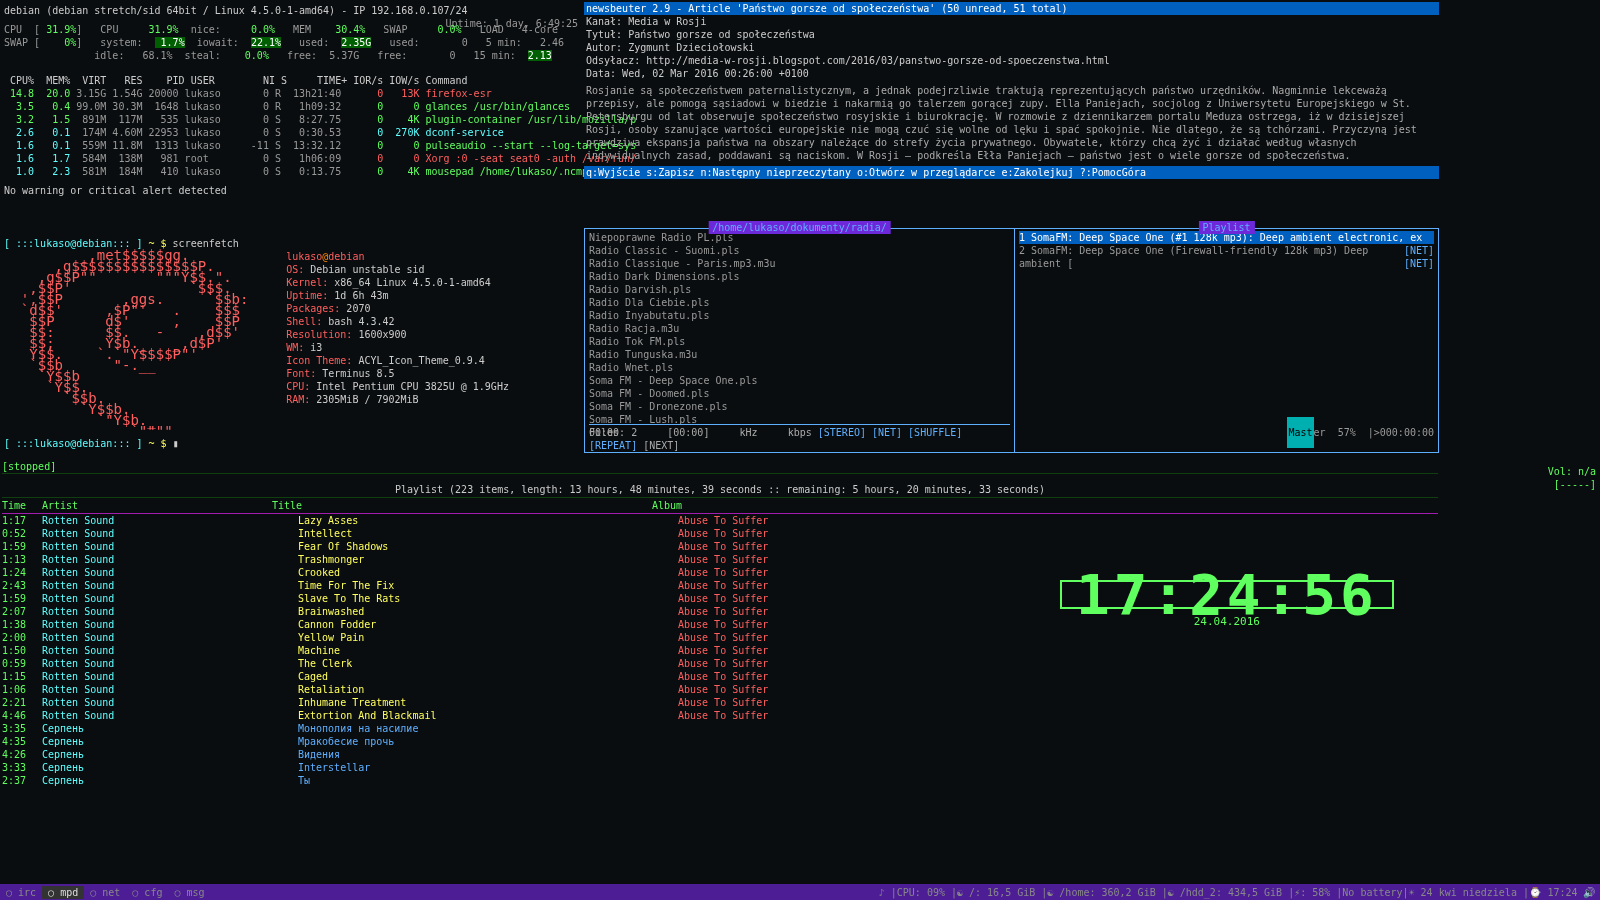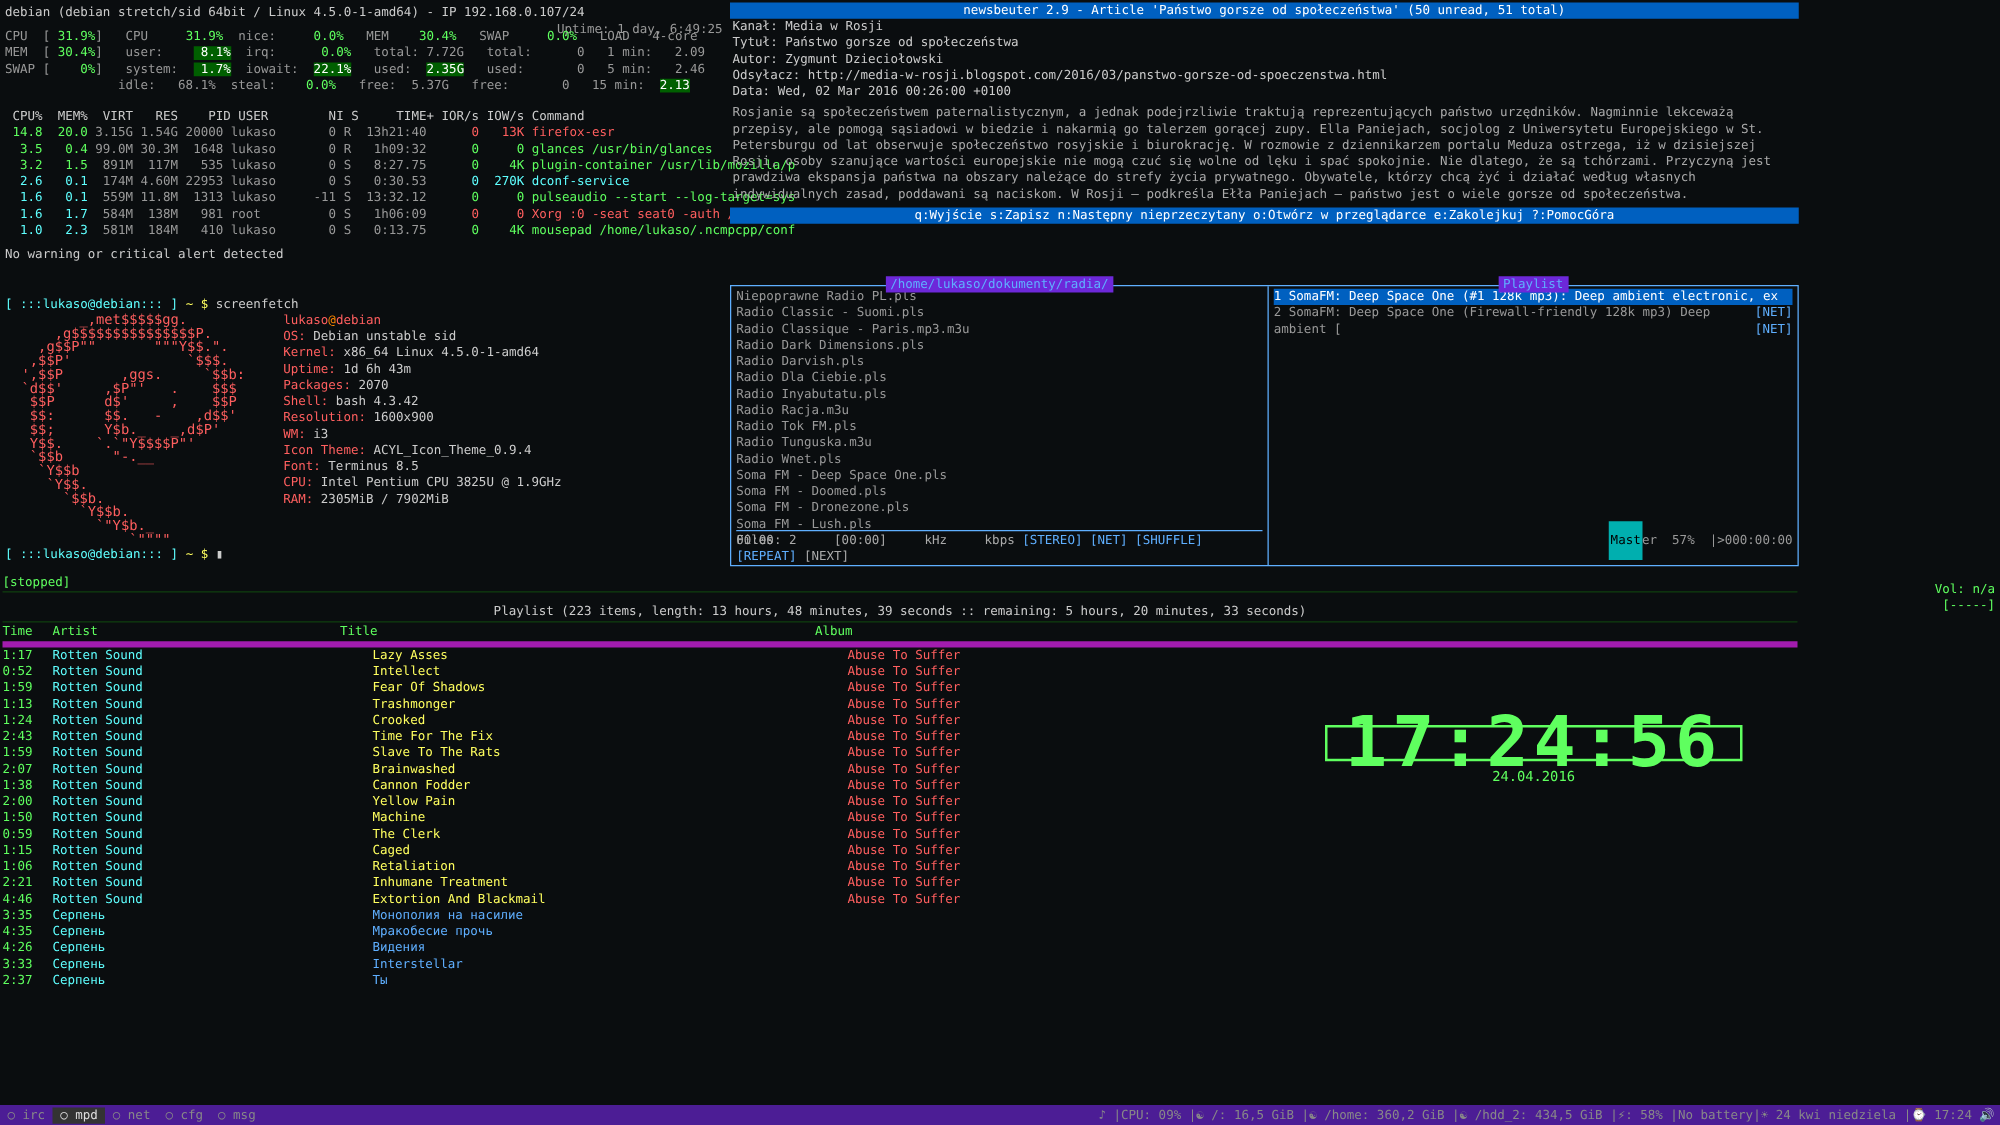--- a/index.html
+++ b/index.html
@@ -4,55 +4,54 @@
 <style>
 *{margin:0;padding:0;box-sizing:border-box}
 body{background:#0a0d0f;color:#999;font-family:monospace;font-size:10px;line-height:13px;width:1600px;height:900px;overflow:hidden;position:relative}
 .hl-g{color:#5fff5f}.hl-c{color:#5fffff}.hl-r{color:#ff5f5f}.hl-b{color:#5fafff}.hl-w{color:#ccc}.hl-y{color:#ffff5f}.hl-o{color:#ff8700}
 .bg-g{background:#005f00;color:#fff}
 #glances{position:absolute;top:2px;left:2px;width:578px;height:220px;padding:2px}
 #glances .row{white-space:pre}
 #term{position:absolute;top:235px;left:2px;width:578px;height:215px;padding:2px}
 #term .prompt{white-space:pre}
 #news{position:absolute;top:2px;left:584px;width:855px;height:220px;padding:0}
-.bar{background:#0060c0;color:#fff;padding:0 2px;display:flex;justify-content:center}
+.bar{background:#0060c0;color:#fff;padding:0 2px;display:flex;justify-content:flex-start}
 #news .body{padding:4px 2px;color:#aaa}
 #moc{position:absolute;top:228px;left:584px;width:855px;height:225px;border:1px solid #5fafff;display:flex}
 #moc .left{width:430px;border-right:1px solid #5fafff;padding:2px 4px;position:relative}
 #moc .right{flex:1;padding:2px 4px;position:relative}
 #moc .title{position:absolute;top:-8px;left:50%;transform:translateX(-50%);background:#6d28d9;padding:0 4px;color:#5fafff}
 #moc .status{position:absolute;bottom:13px;left:4px;right:4px;color:#aaa;border-top:1px solid #5fafff;padding-top:1px}
 #moc .status2{position:absolute;bottom:0;left:4px;right:4px;color:#aaa}
 #moc .sel{background:#0060c0;color:#fff}
 #moc .netinfo{color:#5fafff}
 #moc .master{position:absolute;bottom:13px;left:2px;right:4px;text-align:right}
 #player{position:absolute;top:460px;left:2px;width:1436px;height:330px}
 #player .hdr{color:#5fff5f;border-bottom:1px solid #0f3f0f}
 .pl-title{text-align:center;color:#ccc;border-bottom:1px solid #0f3f0f;padding:1px 0}
-#pl-head{display:flex;color:#5fff5f;padding:1px 0;border-bottom:5px solid #a21caf}
+#pl-head{display:flex;color:#5fff5f;padding:1px 0;border-bottom:1px solid #a21caf}
 #pl-head .c1{width:40px}#pl-head .c2{width:230px}#pl-head .c3{width:380px}#pl-head .c4{flex:1}
 .tr{display:flex}.tr .c1{width:40px;color:#5fff5f}.tr .c2{width:256px;color:#5fffff}.tr .c3{width:380px}.tr .c4{flex:1;color:#ff5f5f}
 .tr.a .c3{color:#ffff5f}.tr.b .c3{color:#5fafff}
 #clock{position:absolute;top:580px;left:1060px;text-align:center}
 #clock .time{font-size:56px;letter-spacing:4px;color:#5fff5f;font-weight:bold;border:2px solid #5fff5f;padding:6px 14px;font-family:monospace}
 #clock .date{color:#5fff5f;margin-top:6px;font-size:11px}
 #bar{position:absolute;bottom:0;left:0;right:0;height:16px;background:#4c1d95;display:flex;align-items:center;font-size:10px;color:#888}
 #bar .ws{padding:1px 6px}#bar .ws.act{background:#333;color:#ddd}
 #bar .r{margin-left:auto;padding-right:4px}
 #vol{position:absolute;top:465px;right:4px;text-align:right;color:#5fff5f}
 </style>
 </head>
 <body>
 
 <div id="glances">
  <div class="row"><span class="hl-w">debian (debian stretch/sid 64bit / Linux 4.5.0-1-amd64) - IP 192.168.0.107/24</span><span style="float:right">Uptime: 1 day, 6:49:25</span></div>
  <div style="height:6px"></div>
  <div id="gstats">
       <div class="row">CPU  [ <span class="hl-g">31.9%</span>]   CPU     <span class="hl-g">31.9%</span>  nice:     <span class="hl-g">0.0%</span>   MEM    <span class="hl-g">30.4%</span>   SWAP     <span class="hl-g">0.0%</span>   LOAD   4-core</div>
-      <div class="row">MEM  [ <span class="hl-g">30.4%</span>]   user:    <span class="bg-g"> 8.1%</span>  irq:      <span class="hl-g">0.0%</span>   total: 7.72G   total:      0   1 min:   2.09</div>
       <div class="row">SWAP [    <span class="hl-g">0%</span>]   system:  <span class="bg-g"> 1.7%</span>  iowait:  <span class="bg-g">22.1%</span>   used:  <span class="bg-g">2.35G</span>   used:       0   5 min:   2.46</div>
       <div class="row">               idle:   68.1%  steal:    <span class="hl-g">0.0%</span>   free:  5.37G   free:       0   15 min:  <span class="bg-g">2.13</span></div>
     </div>
  <div style="height:6px"></div>
  <div style="height:6px"></div>
  <div class="row hl-w"> CPU%  MEM%  VIRT   RES    PID USER        NI S     TIME+ IOR/s IOW/s Command</div>
  <div id="procs">
       <div class="row"><span class="hl-g"> 14.8  20.0 </span>3.15G 1.54G 20000 lukaso       0 R  13h21:40      <span class="hl-r">0   13K firefox-esr</span></div>
       <div class="row"><span class="hl-g">  3.5   0.4 </span>99.0M 30.3M  1648 lukaso       0 R   1h09:32      <span class="hl-g">0     0 glances /usr/bin/glances</span></div>
       <div class="row"><span class="hl-g">  3.2   1.5 </span> 891M  117M   535 lukaso       0 S   8:27.75      <span class="hl-g">0    4K plugin-container /usr/lib/mozilla/p</span></div>
@@ -61,21 +60,21 @@
       <div class="row"><span class="hl-c">  1.6   1.7 </span> 584M  138M   981 root         0 S   1h06:09      <span class="hl-r">0     0 Xorg :0 -seat seat0 -auth /var/run/</span></div>
       <div class="row"><span class="hl-c">  1.0   2.3 </span> 581M  184M   410 lukaso       0 S   0:13.75      <span class="hl-g">0    4K mousepad /home/lukaso/.ncmpcpp/conf</span></div>
     </div>
  <div style="height:6px"></div>
  <div class="row hl-w">No warning or critical alert detected</div>
 </div>
 
 <div id="term">
  <div class="prompt"><span class="hl-c">[ :::lukaso@debian::: ] </span><span class="hl-y">~ $ </span><span class="hl-w">screenfetch</span></div>
  <div id="sf" style="display:flex">
-      <pre id="logo" class="hl-r" style="font-size:11px;line-height:11px">         _,met$$$$$gg.           
+      <pre id="logo" class="hl-r" style="font-size:14px;line-height:11px">         _,met$$$$$gg.           
       ,g$$$$$$$$$$$$$$$P.        
     ,g$$P""       """Y$$.".      
    ,$$P'              `$$$.      
   ',$$P       ,ggs.     `$$b:    
   `d$$'     ,$P"'   .    $$$     
    $$P      d$'     ,    $$P     
    $$:      $$.   -    ,d$$'     
    $$;      Y$b._   _,d$P'       
    Y$$.    `.`"Y$$$$P"'          
    `$$b      "-.__               

